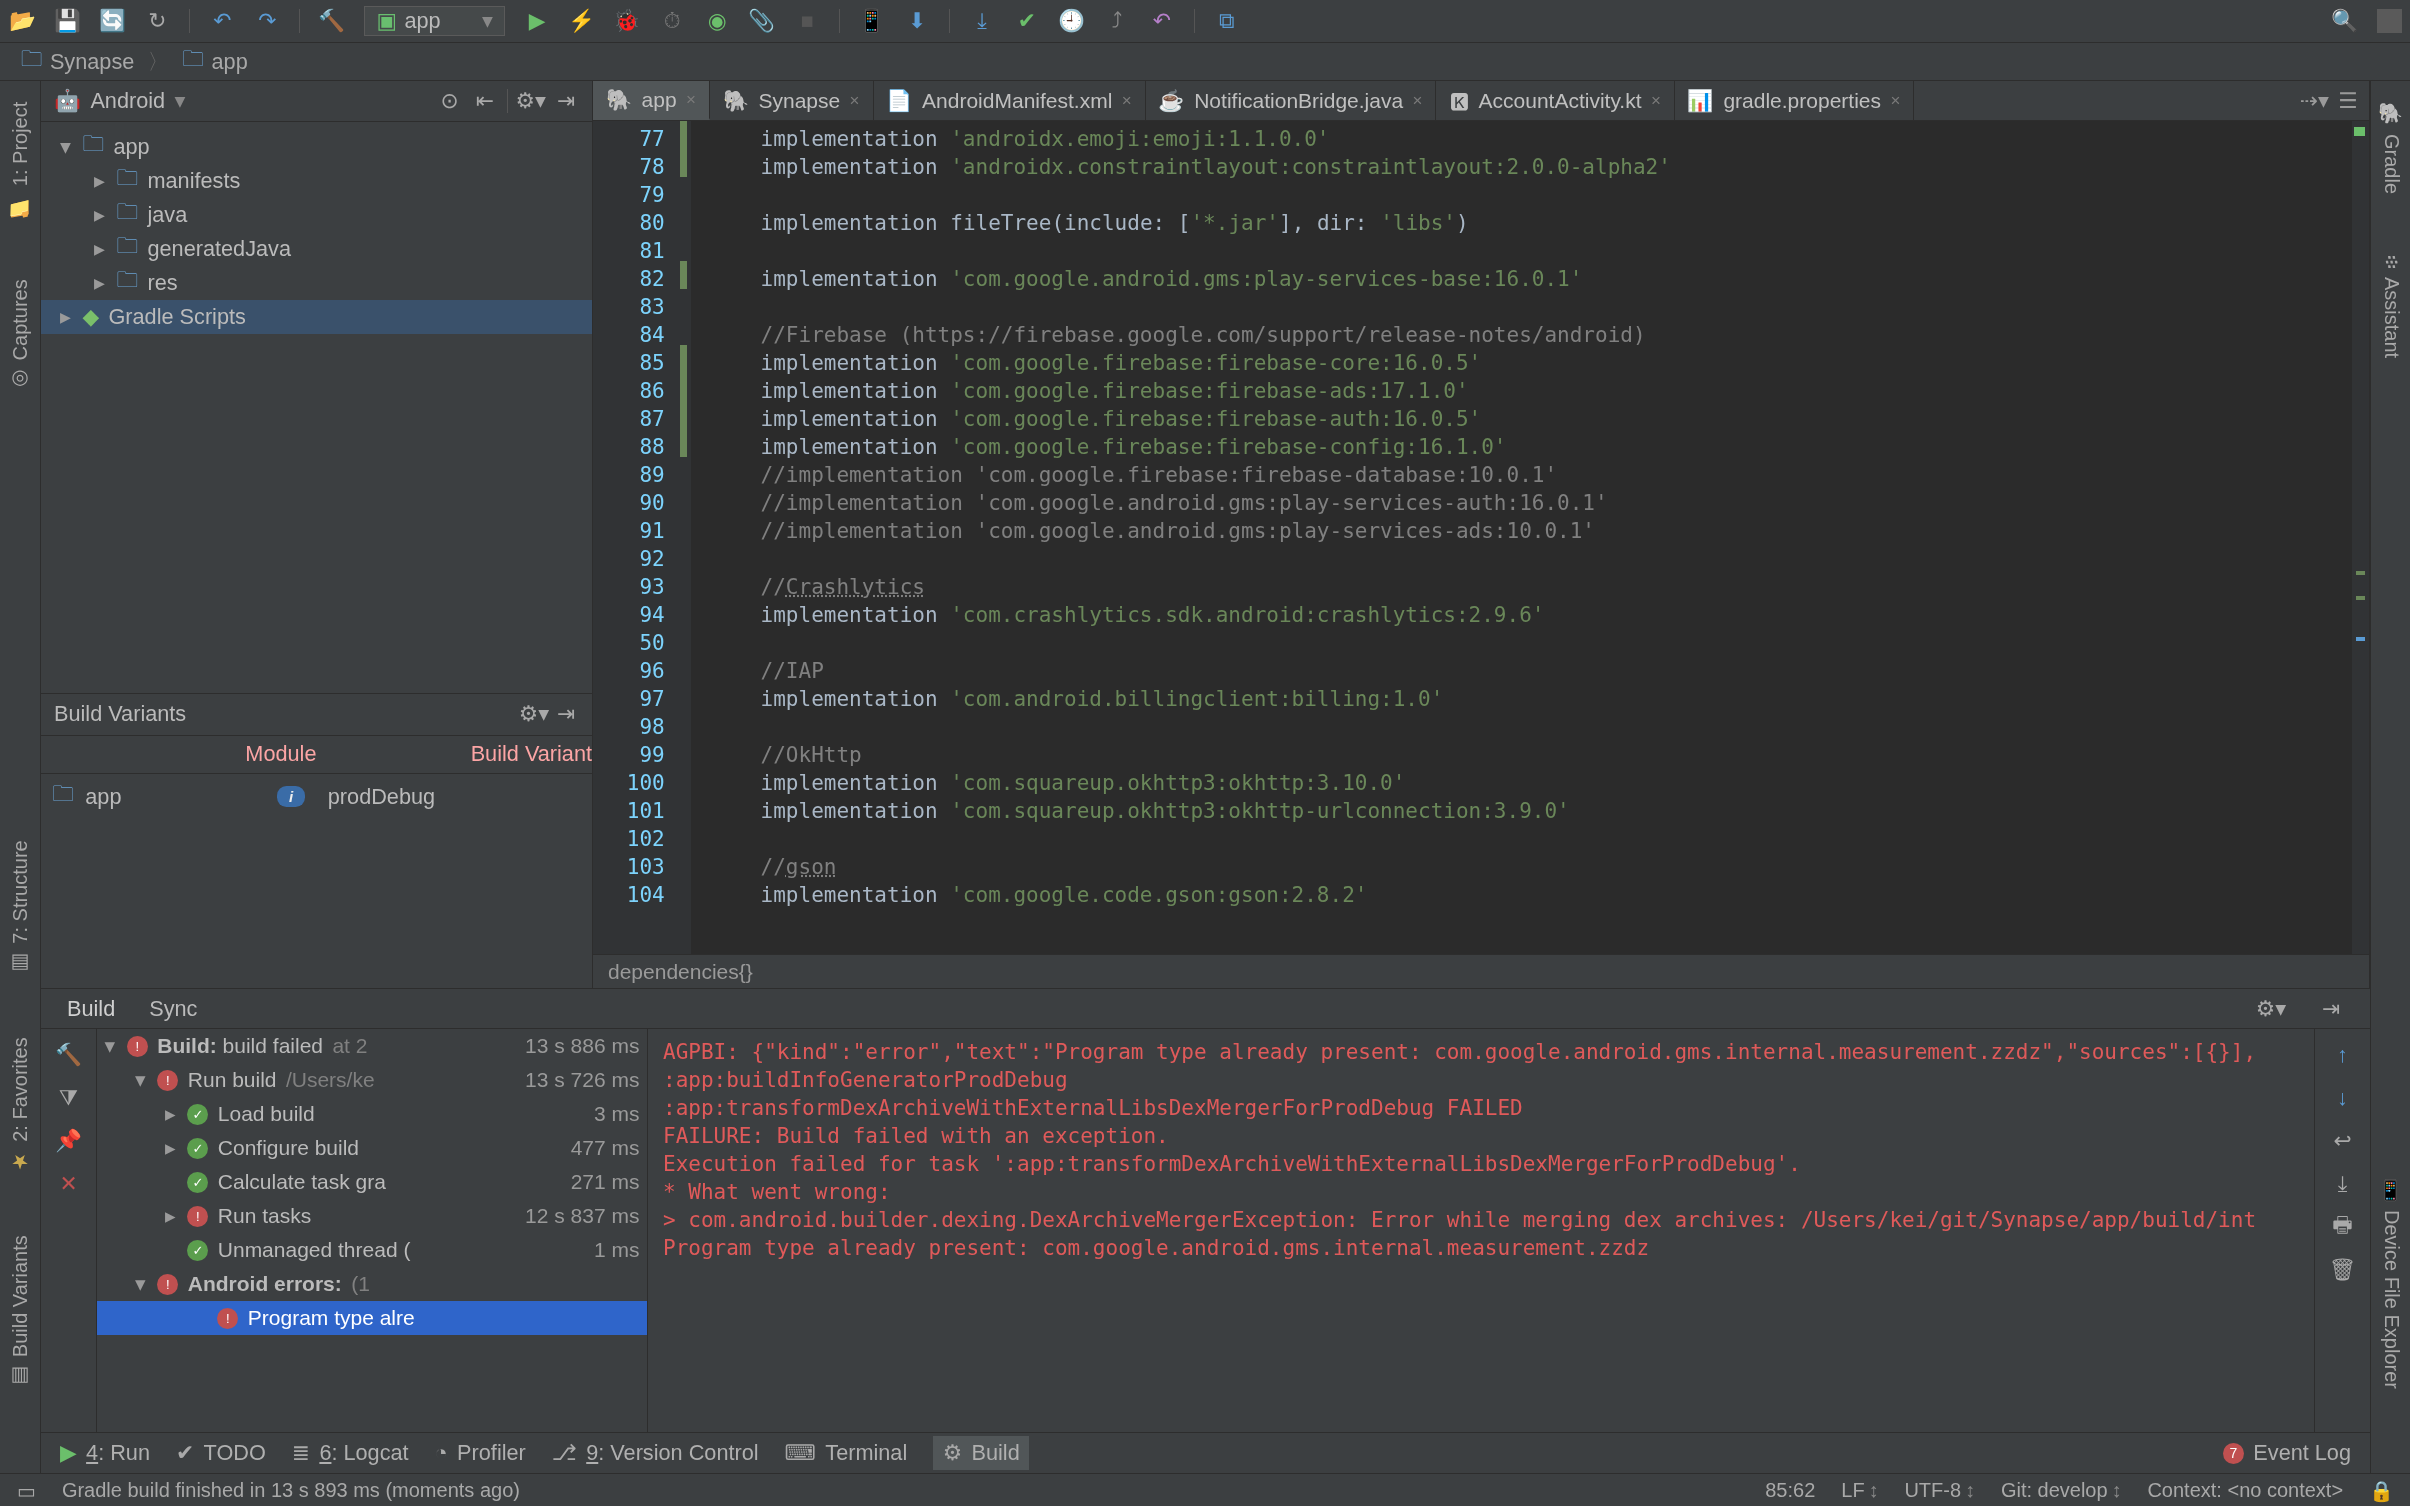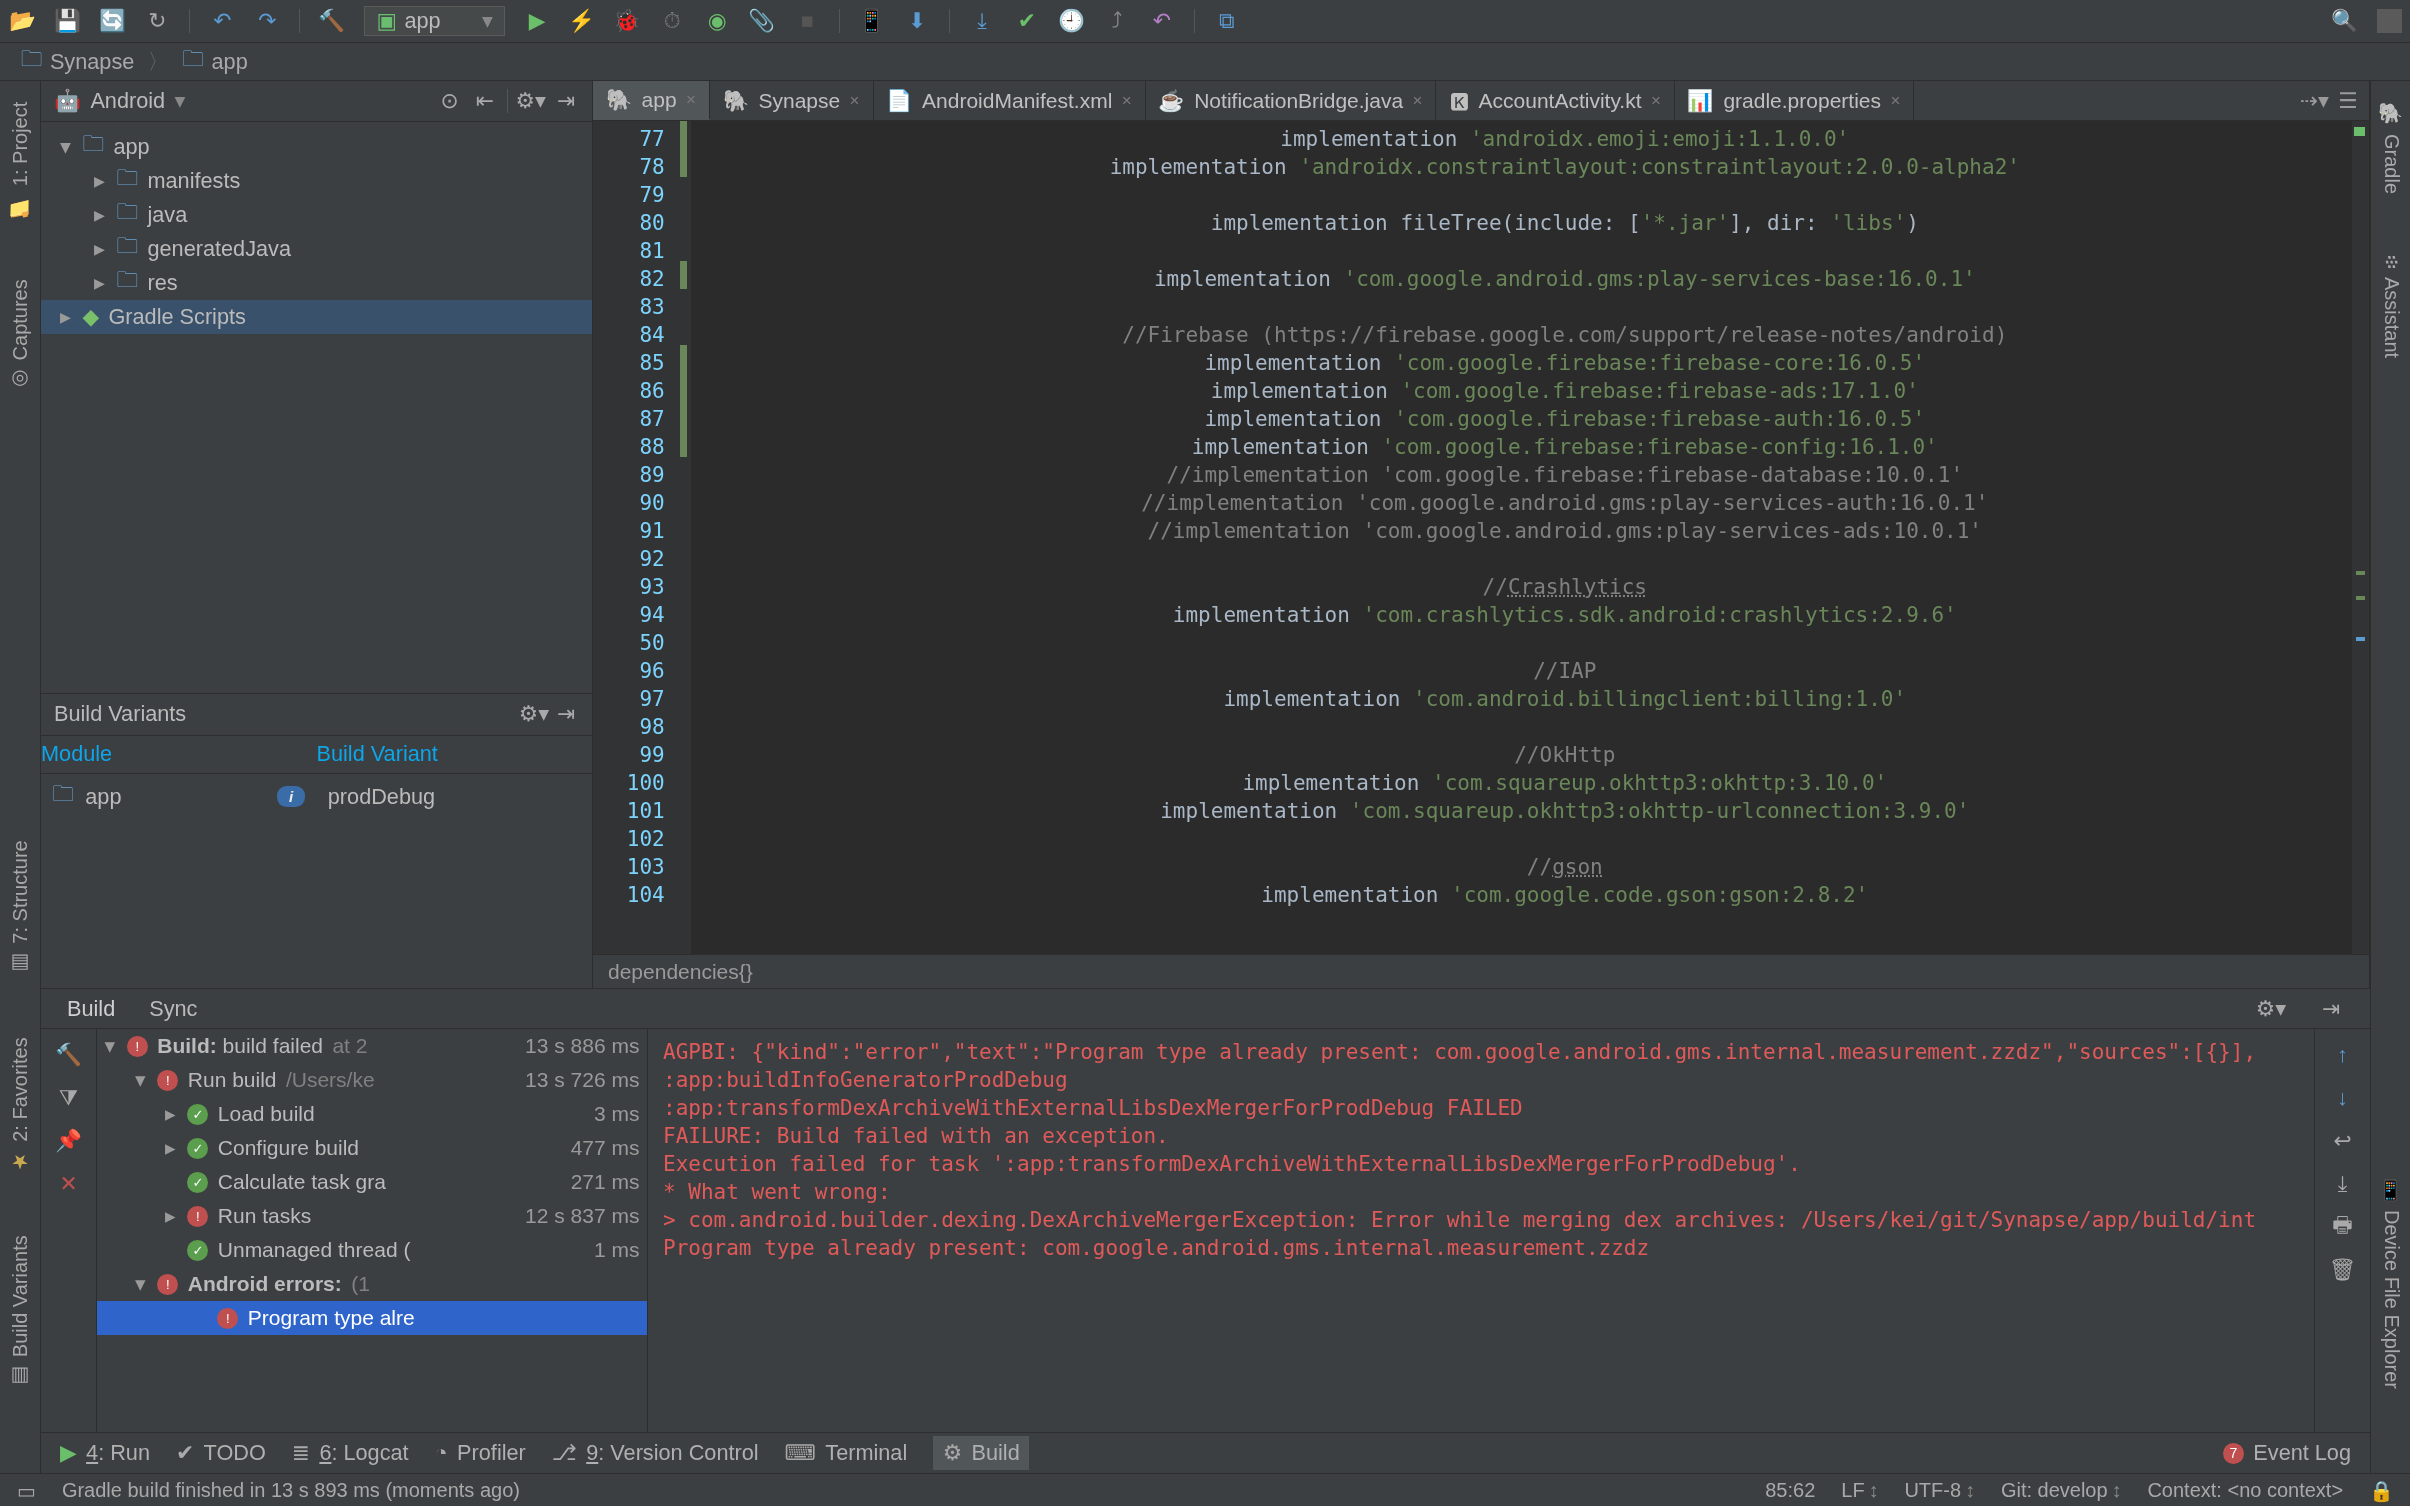--- a/index.html
+++ b/index.html
@@ -39,39 +39,39 @@
   .node{display:flex;align-items:center;gap:9.4px;height:34px;padding-left:19px;}
   .node.d1{padding-left:53px;}
   .node .tw{width:13px;color:#9a9a9a;}
   .node.sel{background:#3a516b;}
   .fold{color:#6aa3d4;}
   .gradle{color:#7abf6a;}
 
   .bv{border-top:0.9px solid #2d2d2d;}
   .bv-head{height:41px;display:flex;align-items:center;justify-content:space-between;padding:0 13px;}
   .bv-cols{display:grid;grid-template-columns:1fr 1fr;border-top:0.9px solid #2d2d2d;border-bottom:0.9px solid #2d2d2d;}
-  .bv-colh{padding:5.6px 0;text-align:left;color:#0ea5e9;}
+  .bv-colh{padding:5.6px 0;text-align:right;color:#fca5a5;}
   .bv-row{display:grid;grid-template-columns:1fr 1fr;height:45px;}
   .bv-cell{display:flex;align-items:center;gap:11.3px;padding:0 11.3px;}
   .info-badge{display:inline-block;width:28px;height:21px;background:#3a6ca7;border-radius:9.4px;position:relative;}
   .info-badge::after{content:"i";color:#eee;font-weight:bold;font-style:italic;font-size:15px;position:absolute;left:50%;top:50%;transform:translate(-50%,-55%);}
 
   .editor{grid-column:3;grid-row:1;background:var(--bg);display:flex;flex-direction:column;border-right:0.9px solid #2d2d2d;position:relative;}
   .tabs{height:40px;background:var(--bg-dark);display:flex;align-items:stretch;border-bottom:0.9px solid #2d2d2d;}
   .tab{display:flex;align-items:center;gap:9.4px;padding:0 13px;border-right:0.9px solid #2d2d2d;color:#c0c0c0;font-size:21px;white-space:nowrap;}
   .tab .x{color:#7a7a7a;font-size:17px;}
   .tab.active{background:#515658;border-bottom:2.8px solid #515658;}
   .tabs-tail{margin-left:auto;display:flex;align-items:center;gap:9.4px;padding:0 11.3px;color:#9a9a9a;}
   .code-area{flex:1;display:flex;overflow:hidden;}
   .gutter{width:83px;background:var(--gutter-bg);color:#7dd3fc;text-align:right;padding:3.8px 11.3px 3.8px 0;font-size:21px;}
   .gutter .ln{height:28px;line-height:28px;}
   .stripe{width:15px;background:var(--gutter-bg);} 
   .stripe .mk{width:7.5px;margin:0 auto;}
   .code{flex:1;padding:3.8px 0 3.8px 19px;font-size:21px;white-space:pre;color:#a9b7c6;overflow:hidden;}
-  .code .row{height:28px;line-height:28px;text-align:center;}
+  .code .row{height:28px;line-height:28px;}
   .kw{color:#a9b7c6;} .str{color:#6a8759;} .cm{color:#808080;}
   .cm-u{text-decoration:underline dotted;}
   .crumb-bar{height:34px;background:var(--bg-dark);border-top:0.9px solid #2d2d2d;display:flex;align-items:center;padding:0 15px;color:#9a9a9a;font-size:21px;}
   .err-stripe{position:absolute;right:0;top:40px;bottom:34px;width:17px;background:#313335;}
   .err-stripe .m{position:absolute;right:3.8px;width:9.4px;height:3.8px;}
 
   .build{grid-column:2/4;grid-row:2;background:var(--bg-dark);border-top:0.9px solid #2d2d2d;display:flex;flex-direction:column;}
   .build-tabs{height:40px;display:flex;align-items:center;gap:34px;padding:0 26px;border-bottom:0.9px solid #2d2d2d;}
   .build-body{flex:1;display:grid;grid-template-columns:56px 551px 1fr 56px;}
   .build-left{display:flex;flex-direction:column;align-items:center;gap:17px;padding-top:13px;border-right:0.9px solid #2d2d2d;}

